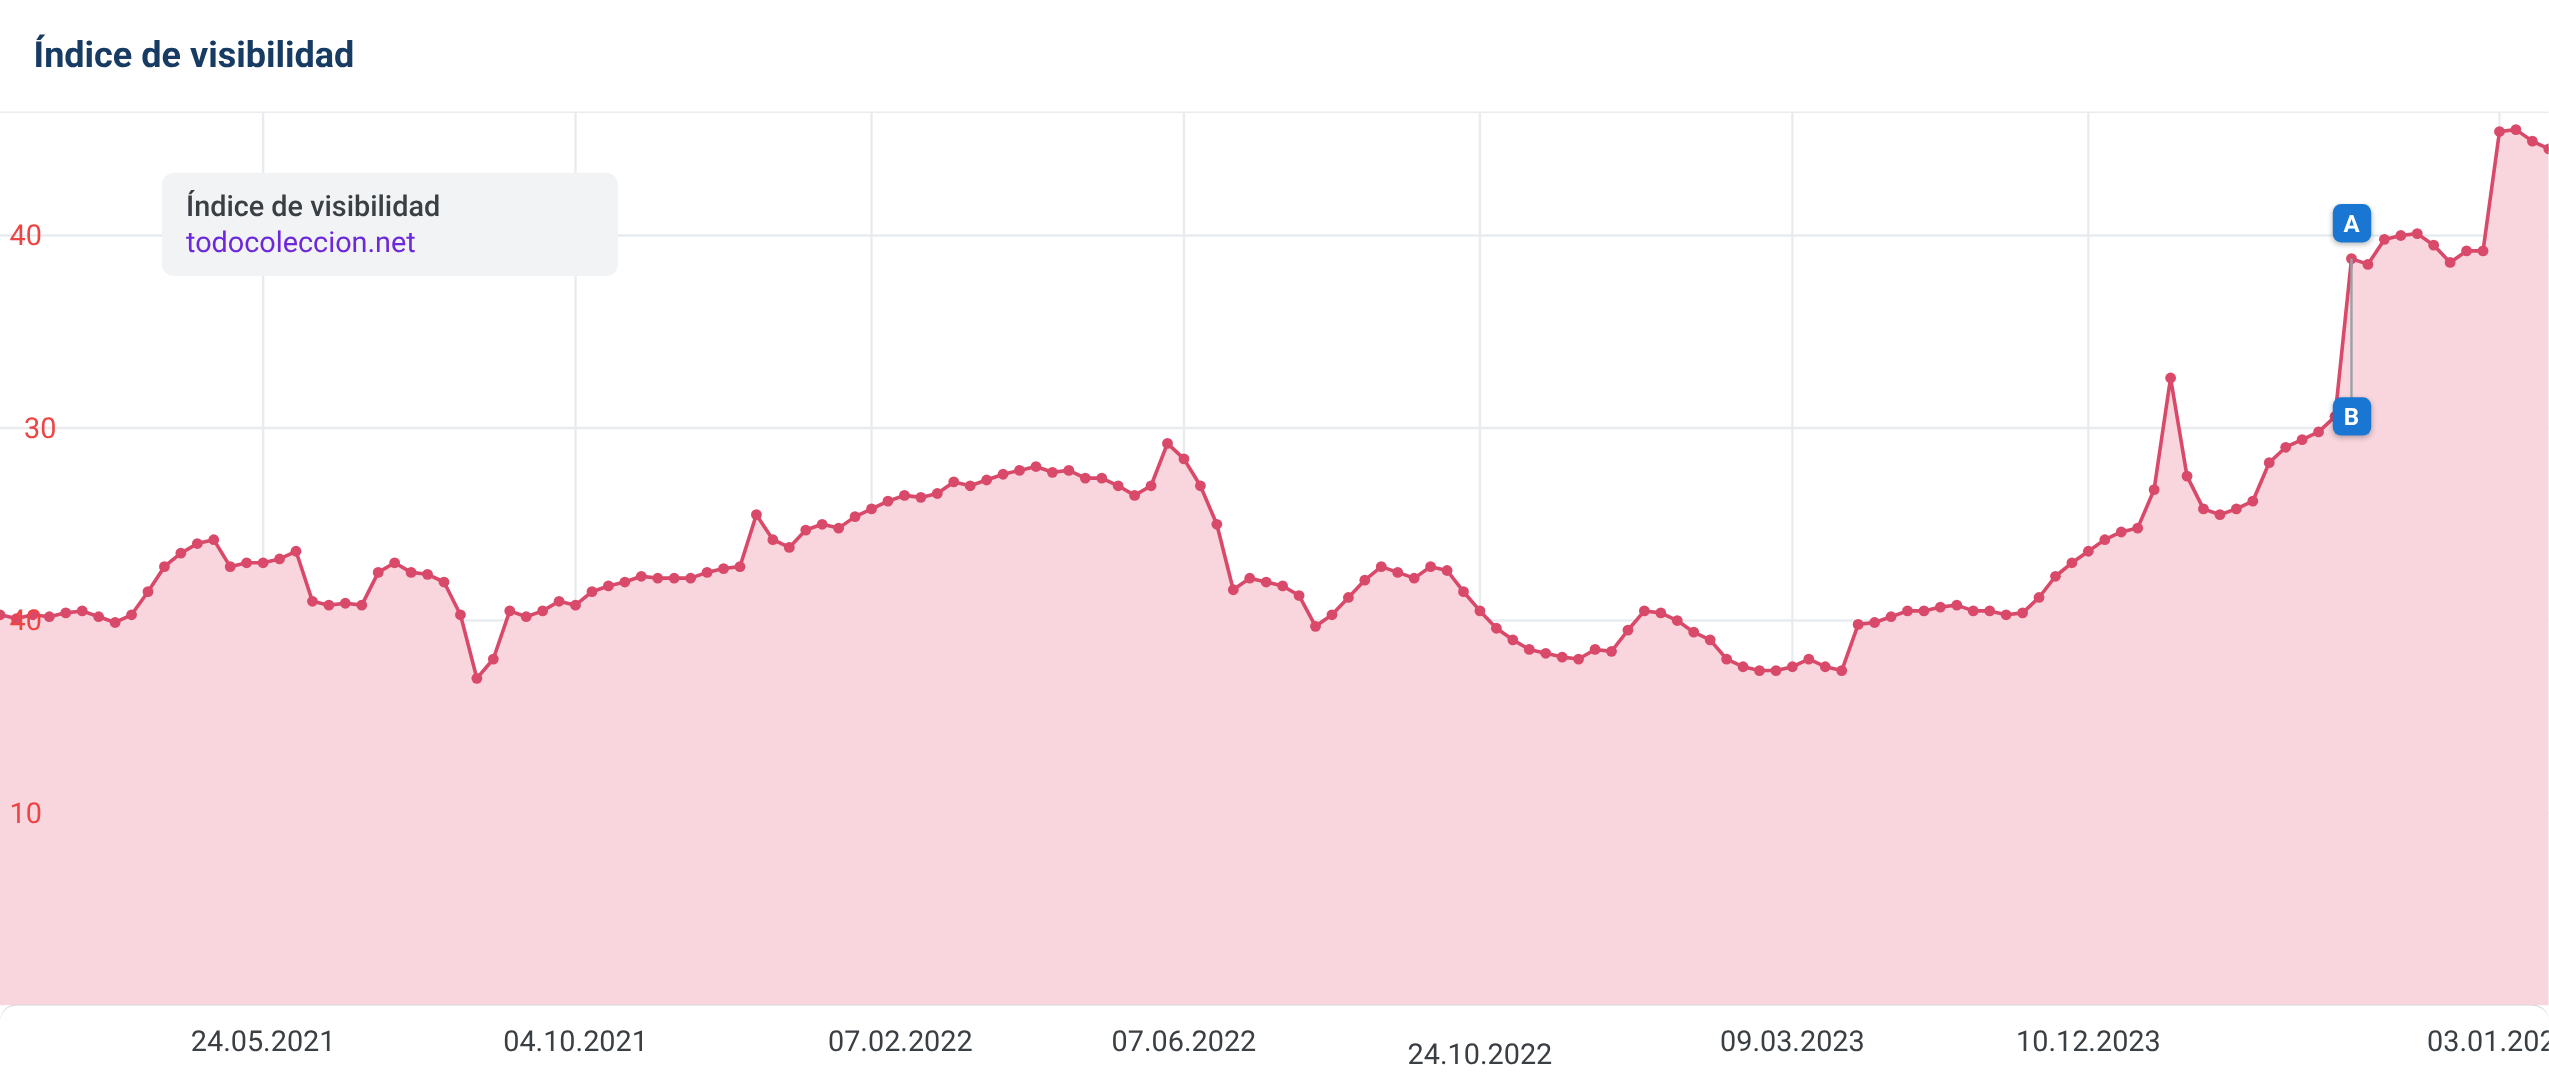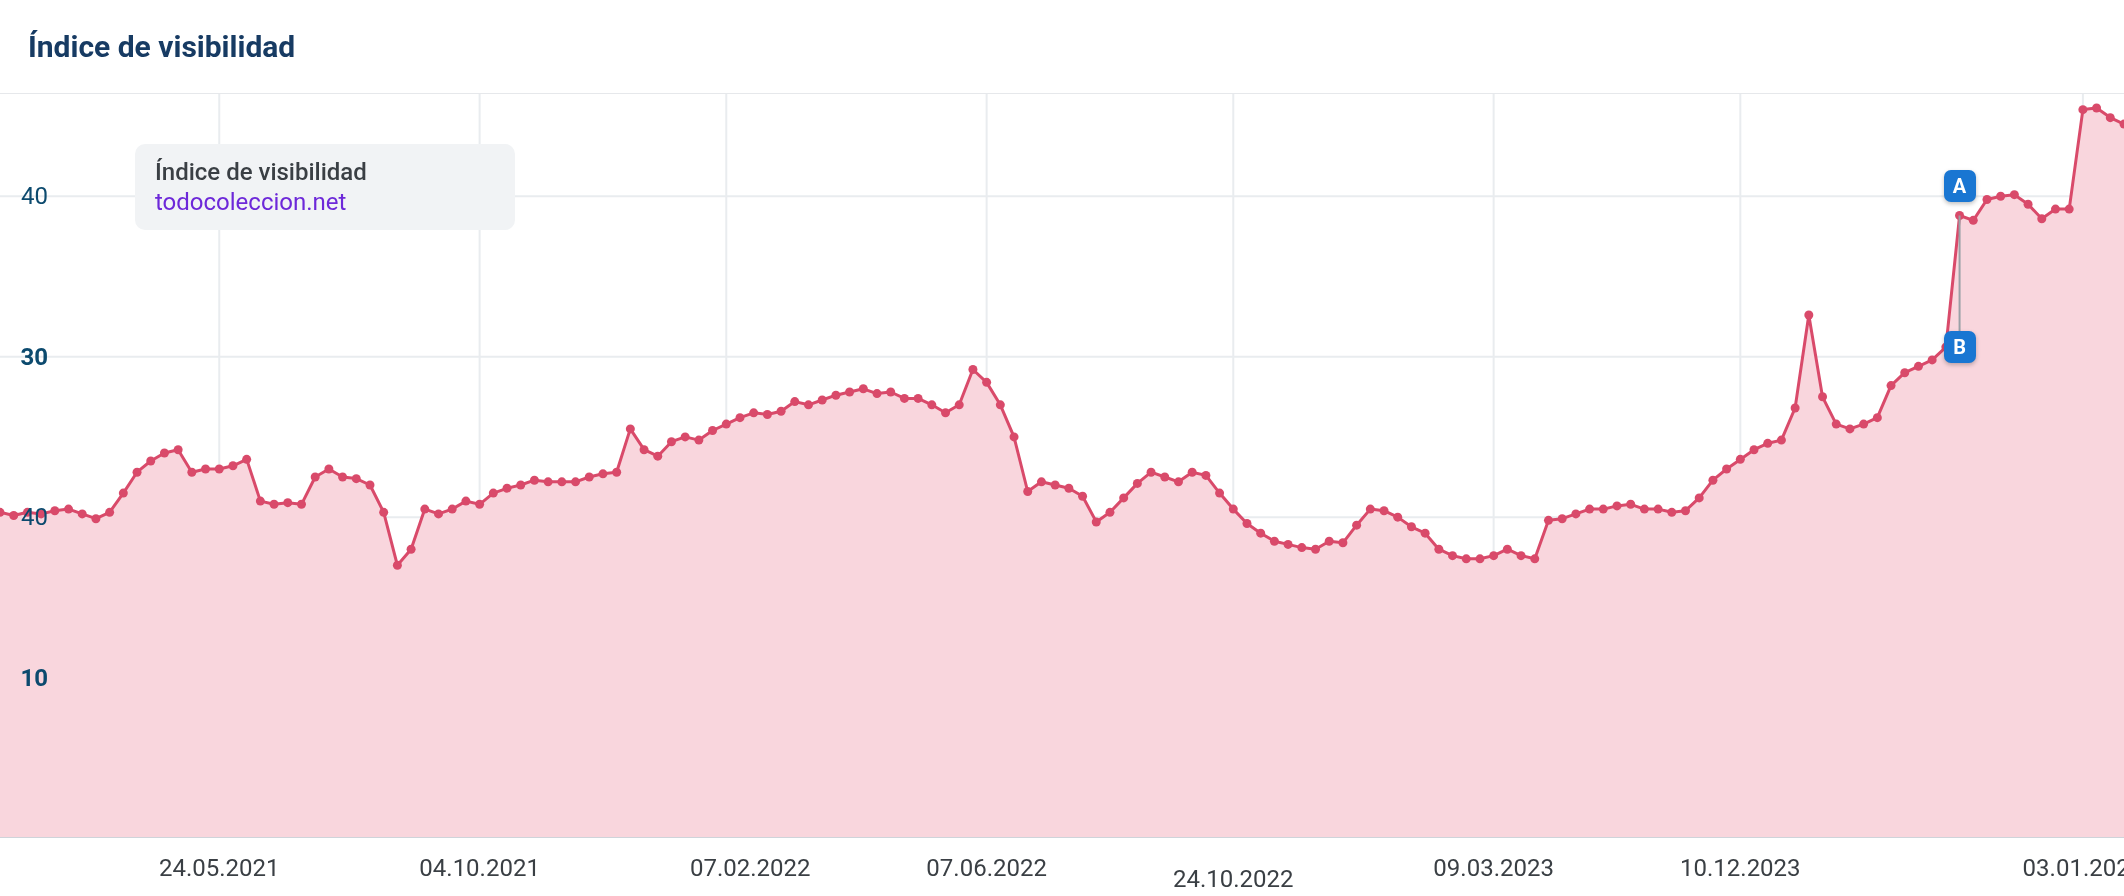--- a/index.html
+++ b/index.html
@@ -53,38 +53,38 @@
     margin-top: 2px;
   }
   .xaxis {
     position: absolute;
     left: 0;
     right: 0;
     bottom: 0;
     height: 58px;
     border-top: 1px solid #cfd4da;
     background: #ffffff;
+    border-radius: 14px;
   }
   .xaxis-inner {
     position: relative;
     height: 100%;
   }
   .xaxis-label {
     position: absolute;
     top: 16px;
     font-size: 24px;
     color: #3a3f44;
     transform: translateX(-50%);
     white-space: nowrap;
   }
   .yaxis-label {
     position: absolute;
     font-size: 24px;
-    color: #0c4a6e;
-    text-align: right;
+    color: #ef4444;
     width: 50px;
     left: -55px;
     transform: translateY(-50%);
   }
   .marker-badge {
     position: absolute;
     width: 32px;
     height: 32px;
     border-radius: 7px;
     background: #1976d2;
@@ -279,23 +279,23 @@
       <circle cx="2124" cy="30.065217391304373" r="4.5" fill="#d94a6a"></circle>
       <line x1="1959.5612903225806" x2="1959.5612903225806" y1="121.51304347826094" y2="253.06956521739127" stroke="#9aa0a6" stroke-width="2"></line>
     </svg>
 
   <div class="legend">
     <div class="legend-title">Índice de visibilidad</div>
     <div class="legend-sub">todocoleccion.net</div>
   </div>
 
   <div id="yaxis-labels">
-      <div class="yaxis-label" style="top: 583.565px; left: 8px; width: 40px; font-weight: bold;">10</div>
+      <div class="yaxis-label" style="top: 583.565px; left: 8px; width: 40px;">10</div>
       <div class="yaxis-label" style="top: 423.13px; left: 8px; width: 40px;">40</div>
-      <div class="yaxis-label" style="top: 262.696px; left: 8px; width: 40px; font-weight: bold;">30</div>
+      <div class="yaxis-label" style="top: 262.696px; left: 20px; width: 40px;">30</div>
       <div class="yaxis-label" style="top: 102.261px; left: 8px; width: 40px;">40</div>
       <div class="yaxis-label" style="top: 772px; left: -4px; width: 20px;">0</div>
     </div>
 
   <div class="marker-badge" id="marker-a" style="left: 1943.56px; top: 75.513px;">A</div>
   <div class="marker-badge" id="marker-b" style="left: 1943.56px; top: 237.07px;">B</div>
 
   <div class="xaxis">
     <div class="xaxis-inner" id="xaxis-inner">
         <div class="xaxis-label" style="left: 219.252px;">24.05.2021</div>

